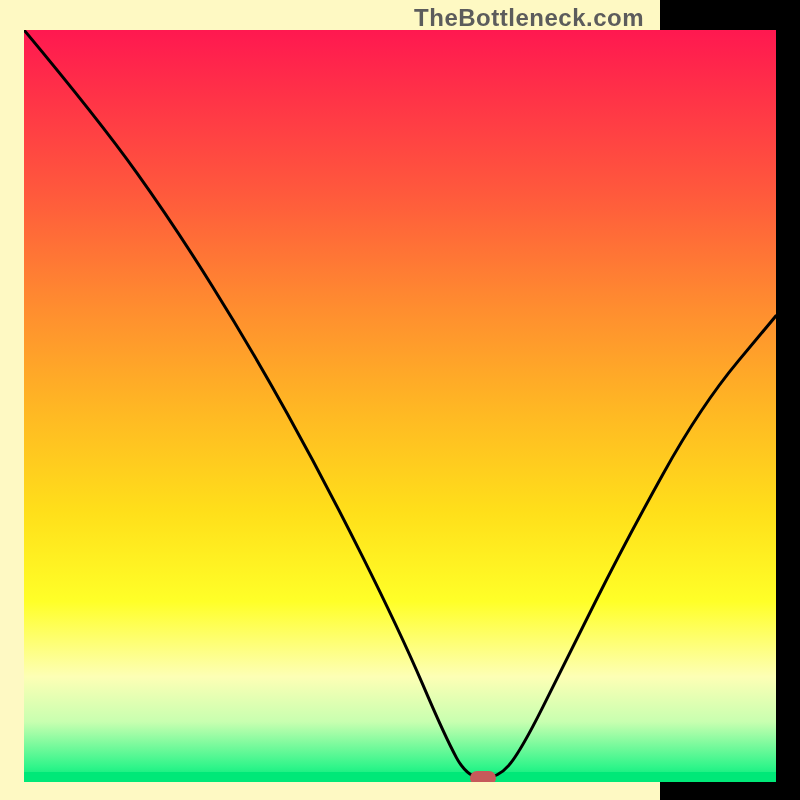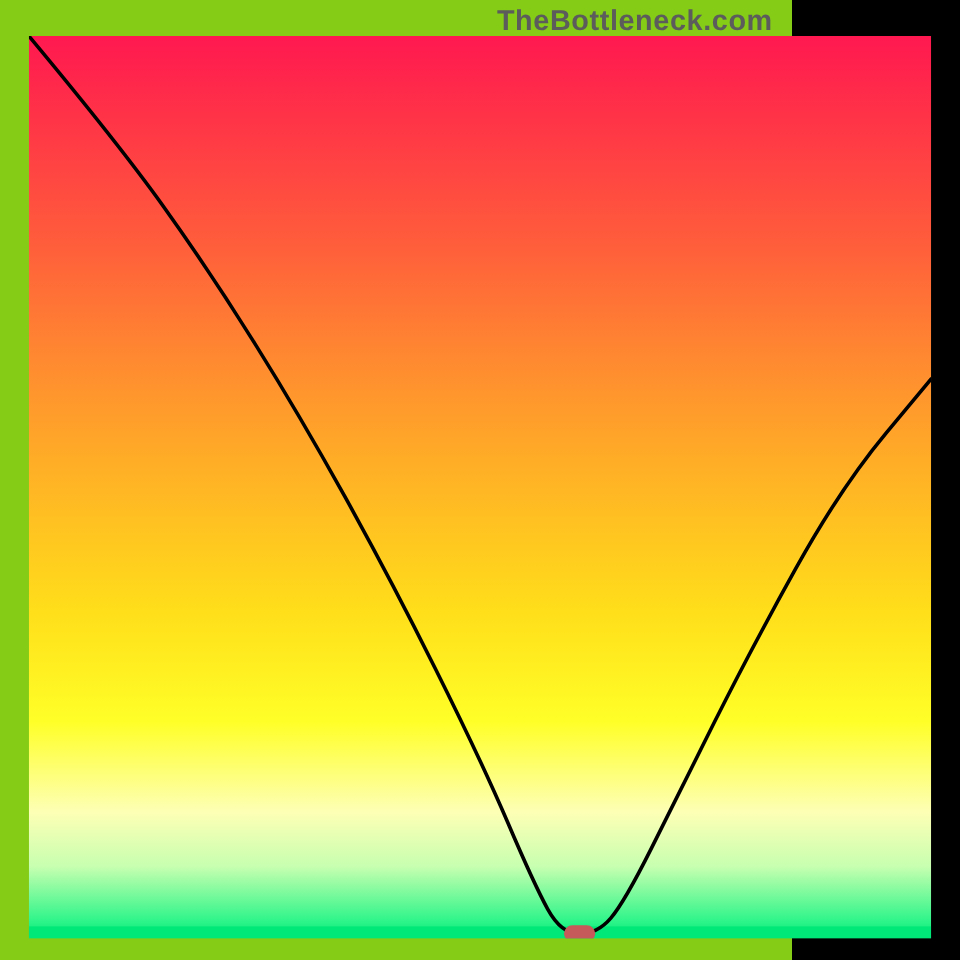--- a/index.html
+++ b/index.html
@@ -8,21 +8,21 @@
     width: 800px;
     height: 800px;
     background: #000;
     font-family: Arial, Helvetica, sans-serif;
     overflow: hidden;
   }
   .frame {
     position: relative;
     width: 660px;
     height: 800px;
-    background: #84cc16;
+    background: #fef9c3;
   }
   .watermark {
     position: absolute;
     top: 4px;
     right: 16px;
     color: #5c5c5c;
     font-size: 24px;
     font-weight: 600;
     letter-spacing: 0.5px;
     z-index: 5;

